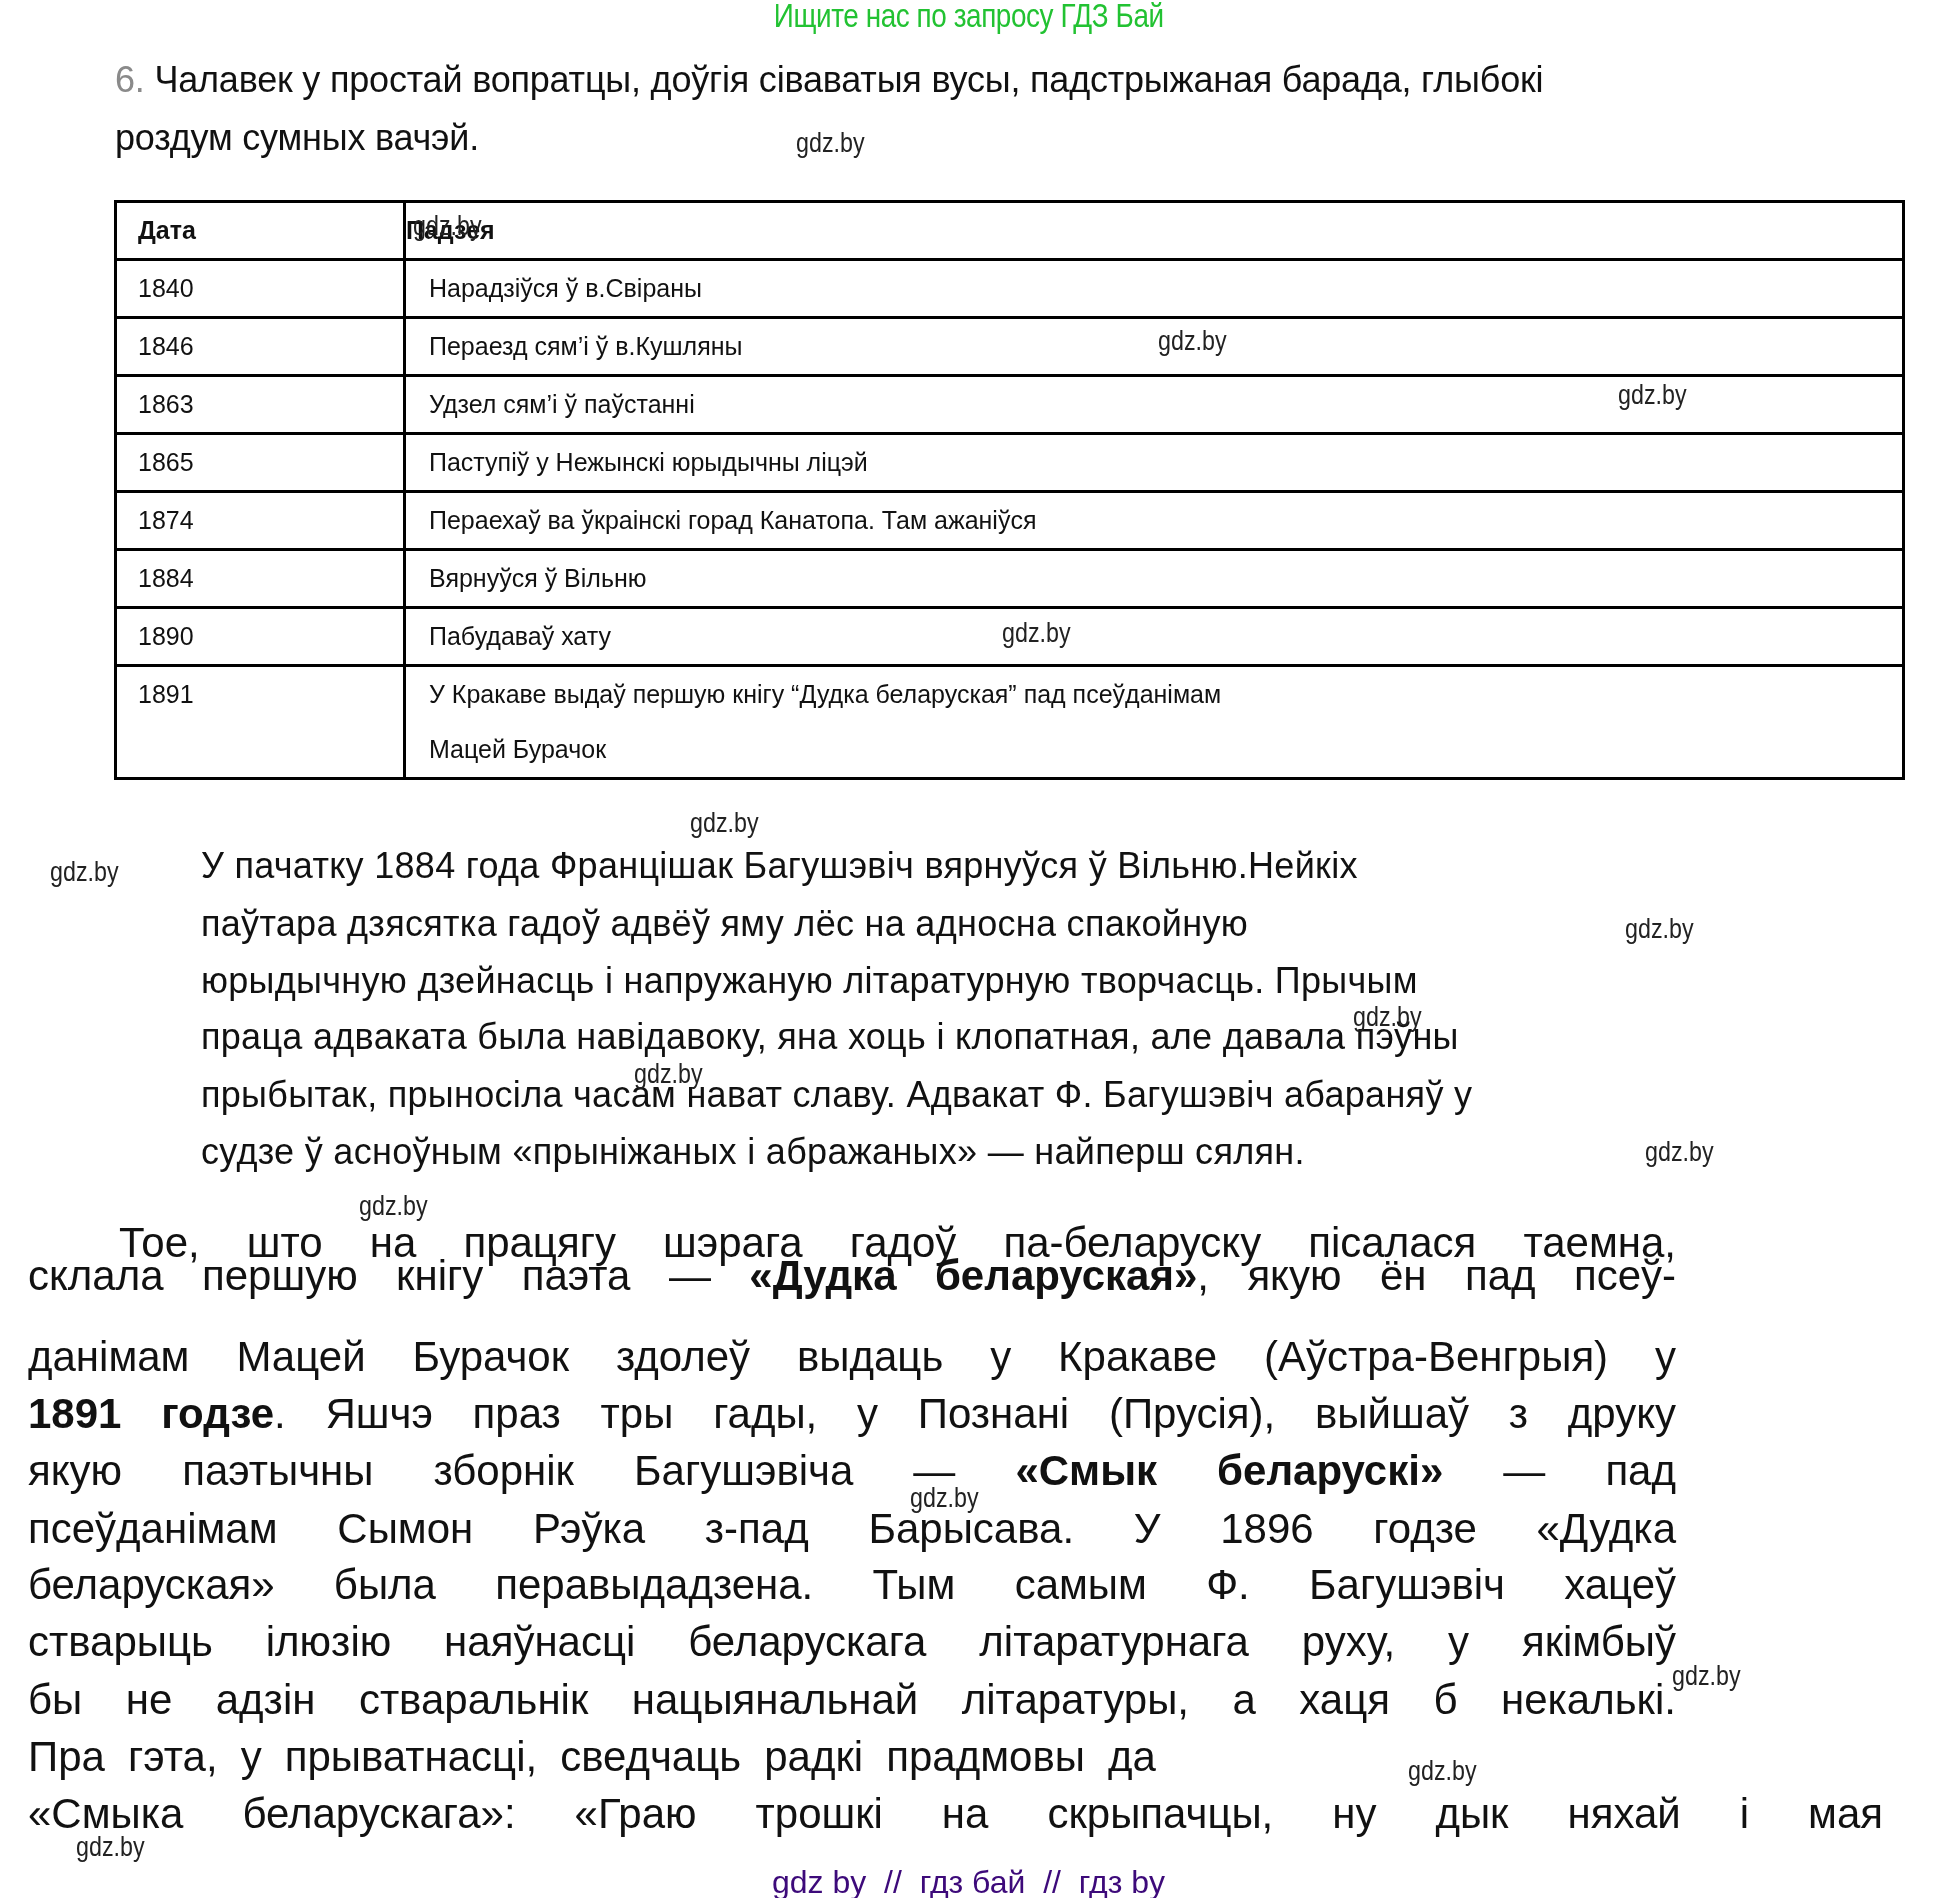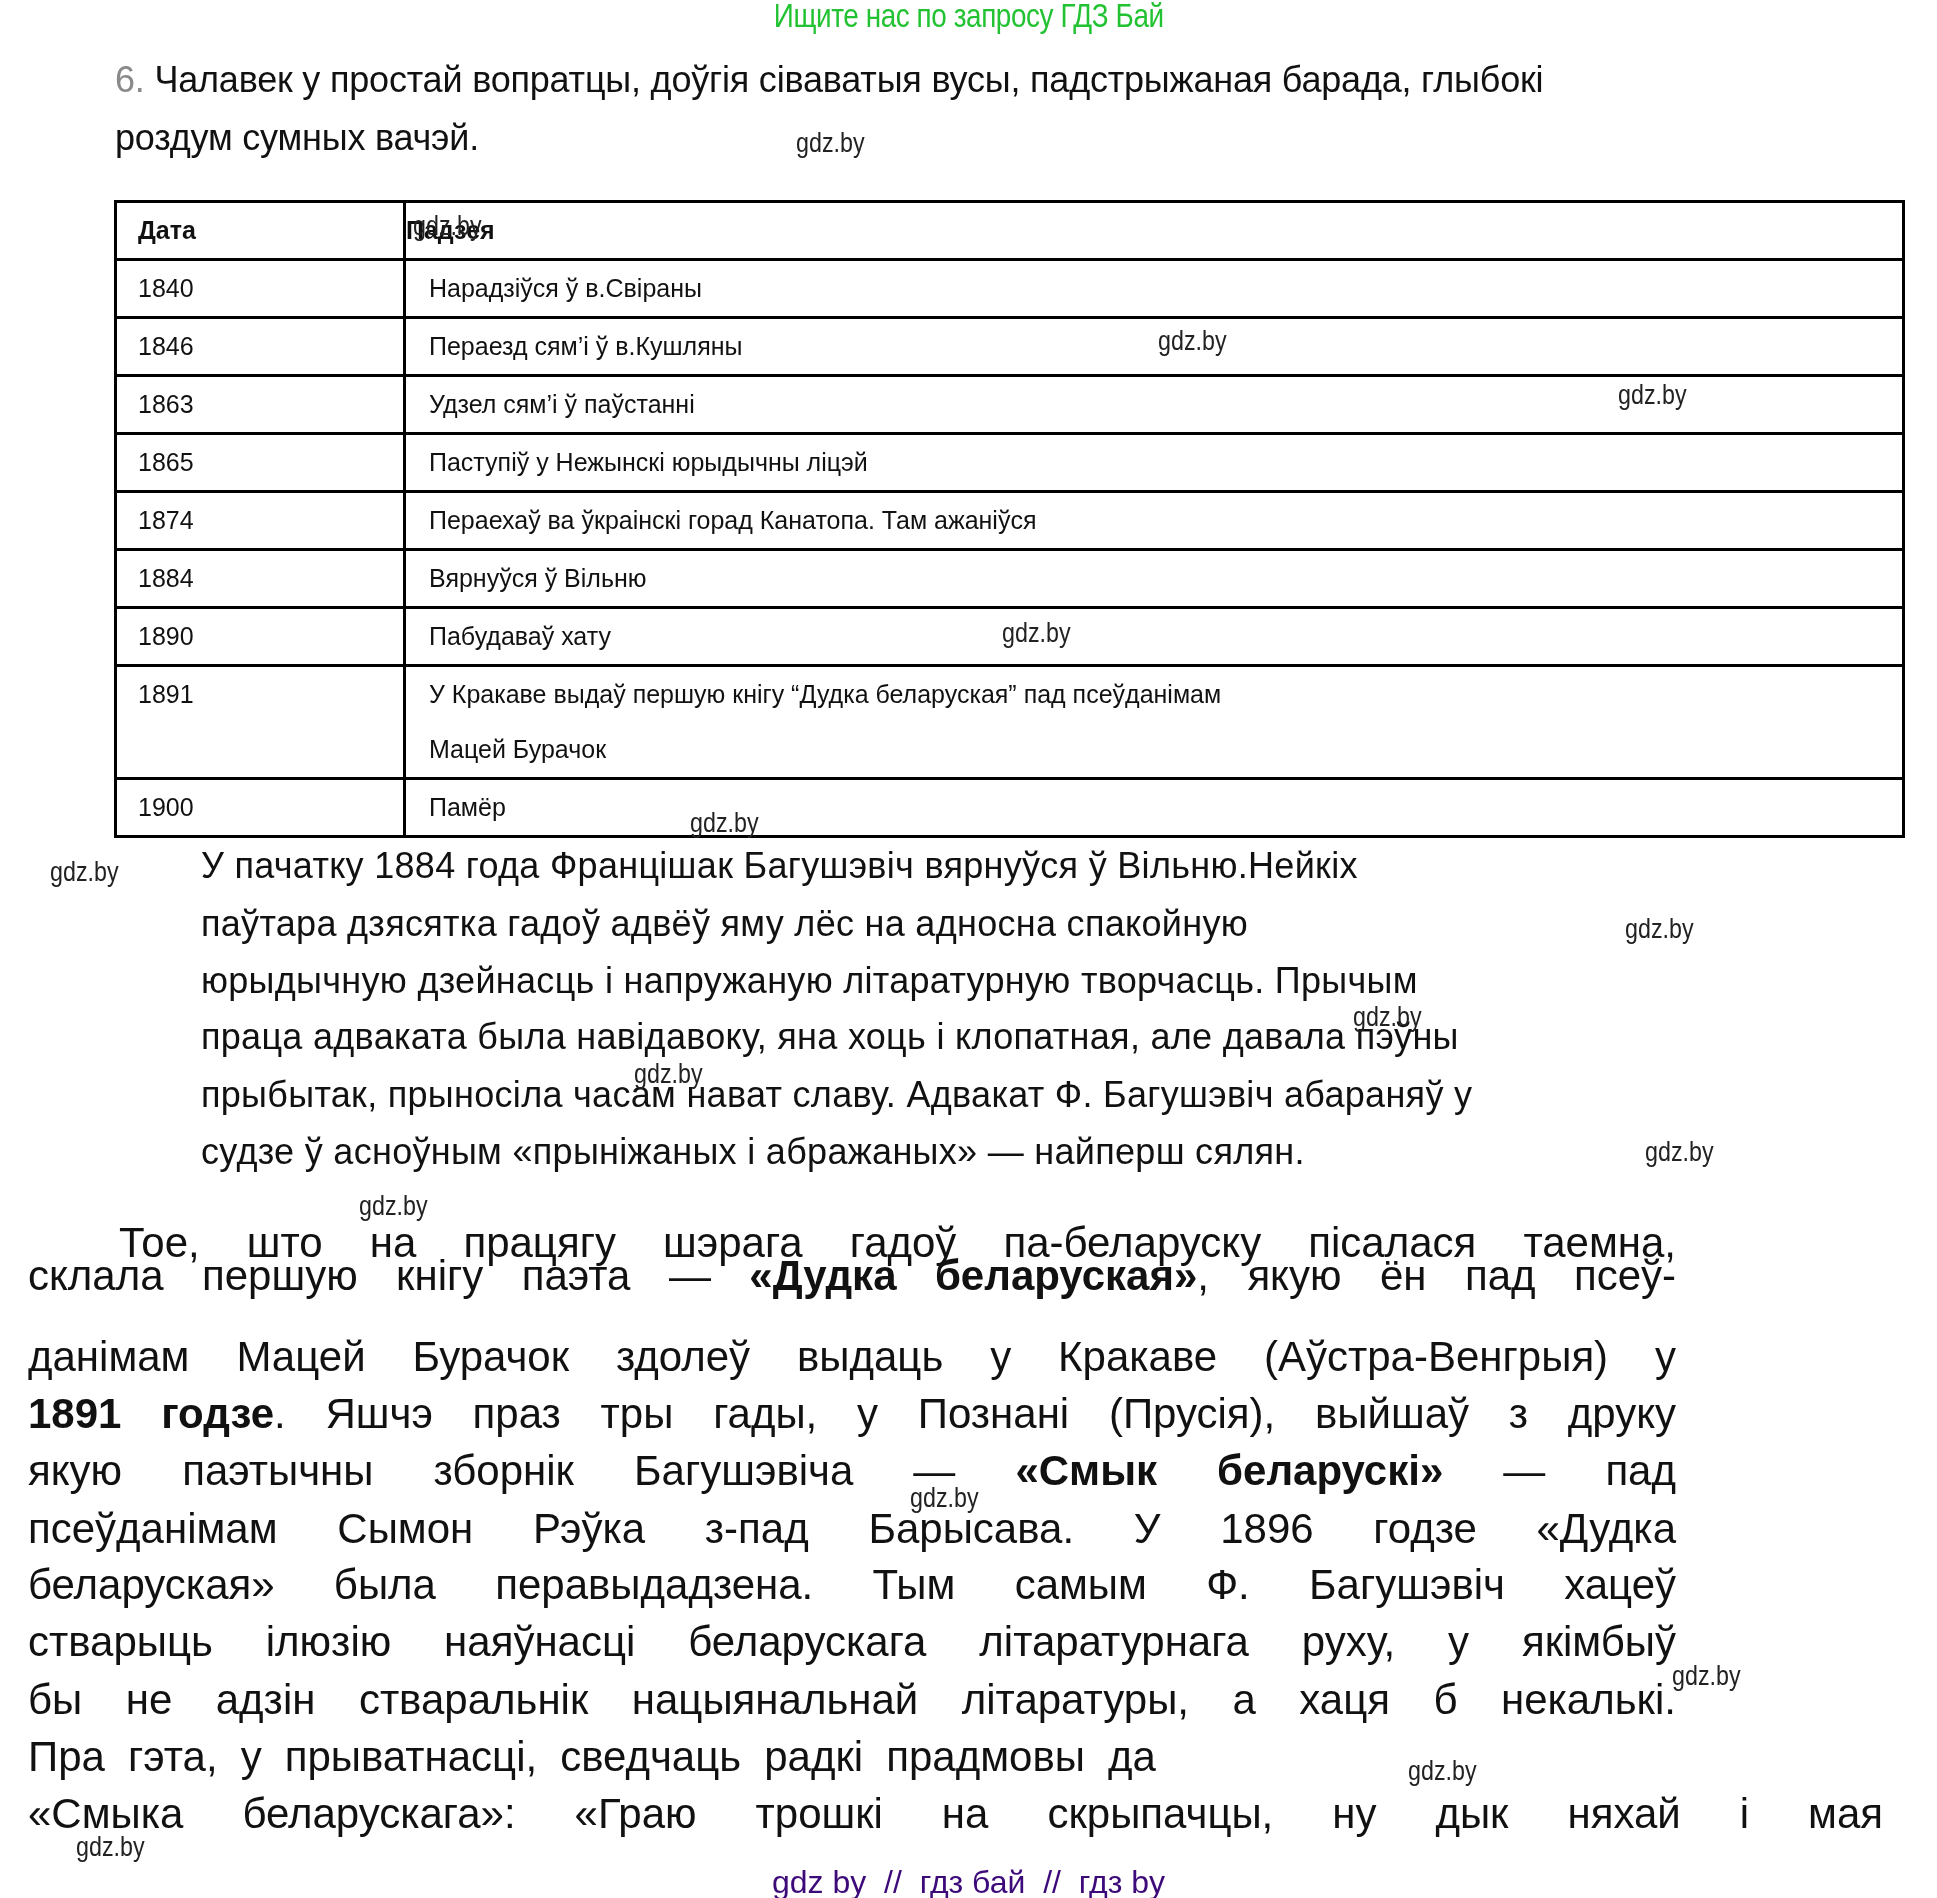--- a/index.html
+++ b/index.html
@@ -79,24 +79,20 @@
         <td>1890</td>
         <td class="event">Пабудаваў хату</td>
       </tr>
     <tr>
         <td>1891</td>
         <td class="event">
           <div>У Кракаве выдаў першую кнігу “Дудка беларуская” пад псеўданімам</div>
           <div>Мацей Бурачок</div>
         </td>
       </tr>
-    <tr>
-        <td>1900</td>
-        <td class="event">Памёр</td>
-      </tr>
   </tbody>
 </table>
 
 <div class="abs para1 sans" style="top:845px;">У пачатку 1884 года Францішак Багушэвіч вярнуўся ў Вільню.Нейкіх</div>
 <div class="abs para1 sans" style="top:903px;">паўтара дзясятка гадоў адвёў яму лёс на адносна спакойную</div>
 <div class="abs para1 sans" style="top:960px;">юрыдычную дзейнасць і напружаную літаратурную творчасць. Прычым</div>
 <div class="abs para1 sans" style="top:1016px;">праца адваката была навідавоку, яна хоць і клопатная, але давала пэўны</div>
 <div class="abs para1 sans" style="top:1074px;">прыбытак, прыносіла часам нават славу. Адвакат Ф. Багушэвіч абараняў у</div>
 <div class="abs para1 sans" style="top:1131px;">судзе ў асноўным «прыніжаных і абражаных» — найперш сялян.</div>
 

